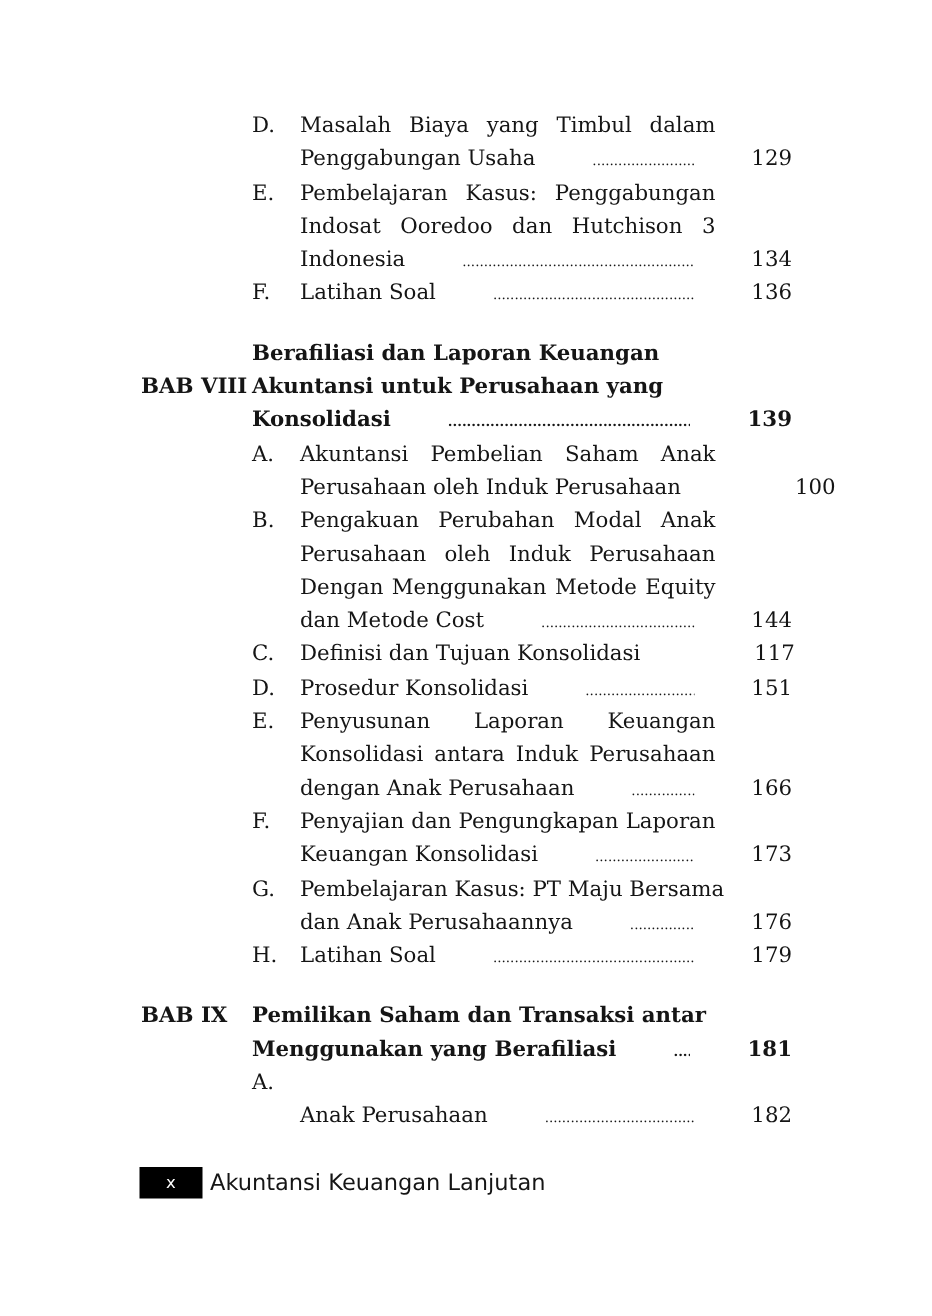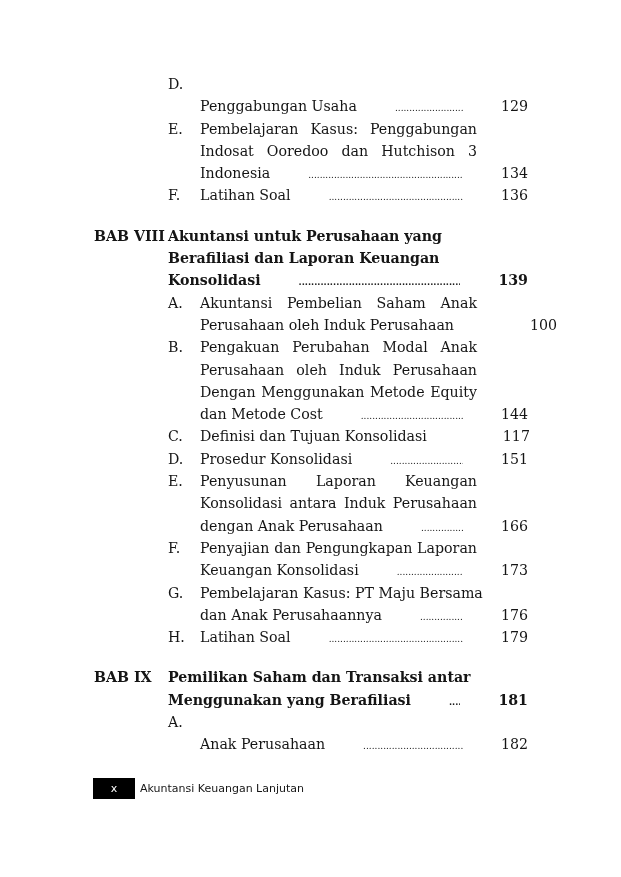--- a/index.html
+++ b/index.html
@@ -16,30 +16,31 @@
   .leader { position: absolute; display: flex; align-items: baseline; gap: 36px; }
   .leader .t { white-space: nowrap; }
   .leader .dots { flex: 1; overflow: hidden; margin: 0 2px; letter-spacing: 0; font-size: 9px; }
   .leader .dots::before { content: "........................................................................................................................................................................"; }
   .leader .num { white-space: nowrap; }
   .sub-leader { left: 106px; right: 0; }
   .chap-leader { left: 74px; right: 0; font-weight: bold; }
   .gap { height: 18px; }
   .footer-box { position: absolute; left: 93px; top: 778px; width: 42px; height: 21px; background: #000; color: #fff;
                 font-family: "DejaVu Sans", sans-serif; font-size: 11px; line-height: 21px; text-align: center; }
-  .footer-title { position: absolute; left: 140px; top: 778px; line-height: 21px; font-size: 11px;
+  .footer-title { position: absolute; left: 140px; top: 778px; line-height: 21px; font-size: 15px;
                   font-family: "DejaVu Sans", sans-serif; color: #151515; }
 </style>
 </head>
 <body>
 
 <div class="page">
   <div class="toc" id="toc">
       <div class="line">
         <span class="letter">D.</span>
+        <span class="txt">Masalah Biaya yang Timbul dalam</span>
       </div>
       <div class="line">
         <span class="leader sub-leader">
           <span class="t">Penggabungan Usaha</span>
           <span class="dots"></span>
           <span class="num">129</span>
         </span>
       </div>
       <div class="line">
         <span class="letter">E.</span>
@@ -58,25 +59,25 @@
       <div class="line">
         <span class="letter">F.</span>
         <span class="leader sub-leader">
           <span class="t">Latihan Soal</span>
           <span class="dots"></span>
           <span class="num">136</span>
         </span>
       </div>
       <div class="gap"></div>
       <div class="line">
+        <span class="txt chap last">Berafiliasi dan Laporan Keuangan</span>
+      </div>
+      <div class="line">
         <span class="bab">BAB VIII</span>
         <span class="txt chap last">Akuntansi untuk Perusahaan yang</span>
-      </div>
-      <div class="line">
-        <span class="txt chap last">Berafiliasi dan Laporan Keuangan</span>
       </div>
       <div class="line">
         <span class="leader chap-leader">
           <span class="t">Konsolidasi</span>
           <span class="dots"></span>
           <span class="num">139</span>
         </span>
       </div>
       <div class="line">
         <span class="letter">A.</span>

